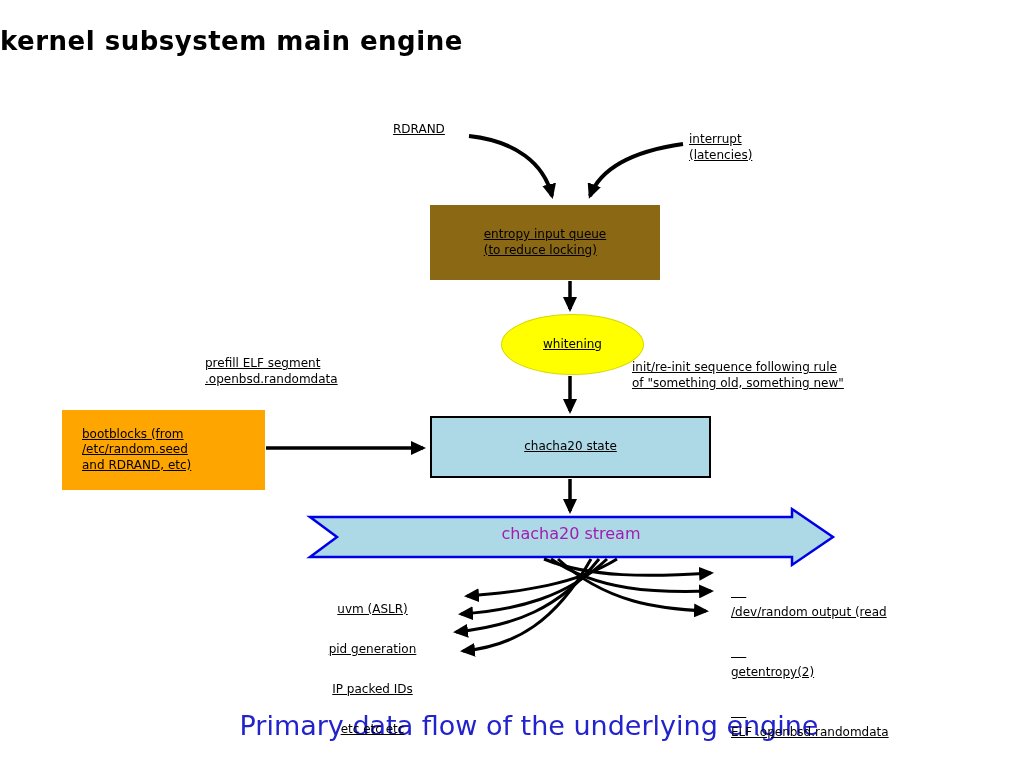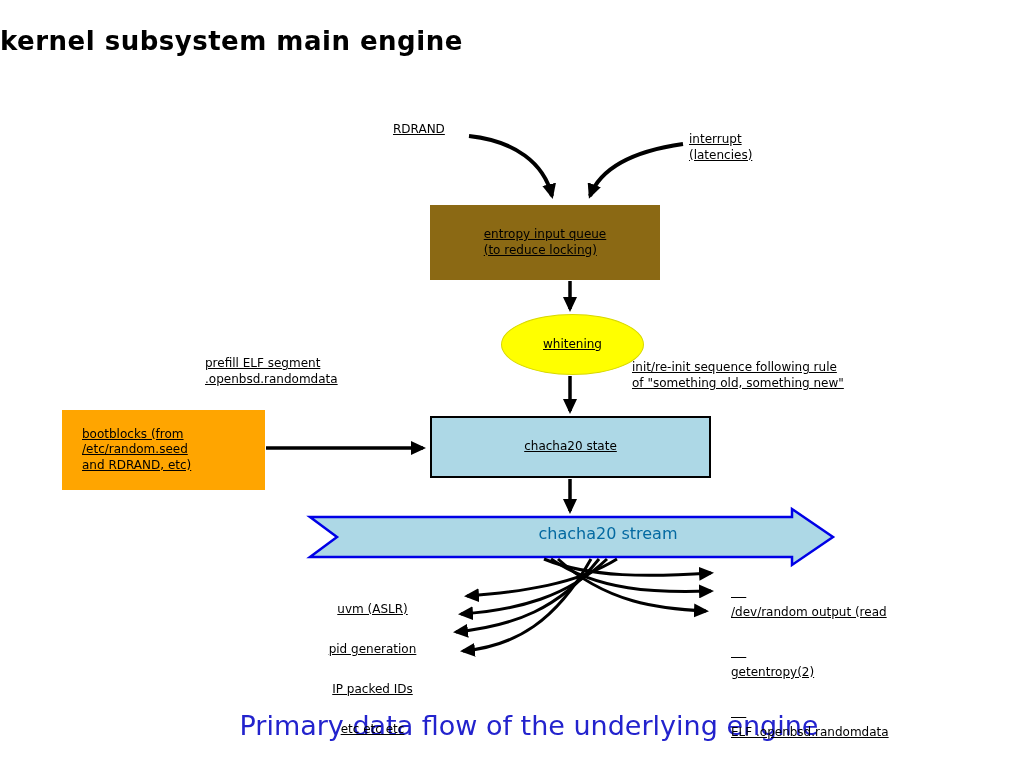--- a/index.html
+++ b/index.html
@@ -30,22 +30,22 @@
     left:430px; top:416px; width:281px; height:62px;
     background:#ADD8E6; border:2px solid #000;
   }
   .bootblocks-box {
     left:62px; top:410px; width:203px; height:80px;
     background:#FFA500;
     display:flex; flex-direction:column; justify-content:center;
     padding-left:20px;
   }
   .stream-label {
-    left:348px; top:524px; width:520px;
-    text-align:center; font-size:16px; color:#0369a1;
+    left:311px; top:524px; width:520px;
+    text-align:center; font-size:16px; color:#a21caf;
   }
   .rdrand-label     { left:393px; top:122px; }
   .interrupt-label  { left:689px; top:132px; }
   .prefill-note     { left:205px; top:356px; }
   .init-note        { left:632px; top:360px; }
   .outputs-left     { left:295px; top:579px; width:155px; text-align:center; line-height:20px; }
   .outputs-right    { left:731px; top:562px; line-height:20px; white-space:pre; }
   svg.arrow-layer { position:absolute; left:0; top:0; z-index:1; }
   .overlay { z-index:2; }
 </style>

